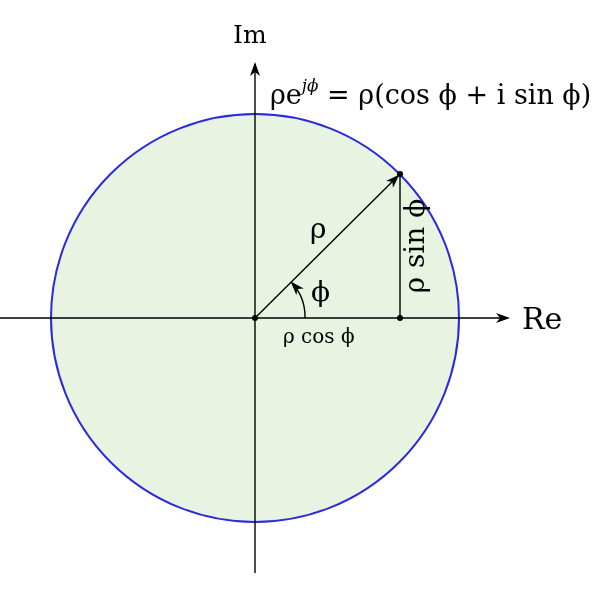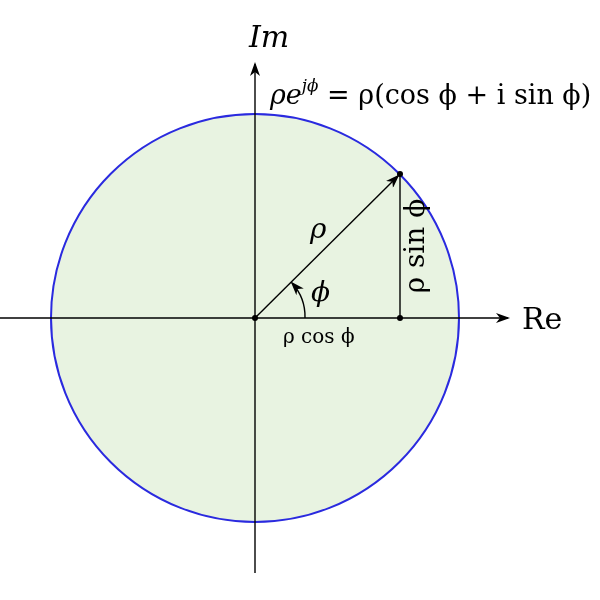--- a/index.html
+++ b/index.html
@@ -1,19 +1,19 @@
 <!DOCTYPE html>
 <html><head>
 <meta charset="utf-8">
 <style>
   html, body { margin: 0; padding: 0; background: #ffffff; }
   body { width: 600px; height: 600px; overflow: hidden; position: relative; }
   #canvas { position: absolute; left: 0; top: 0; width: 600px; height: 600px; }
   .lbl { position: absolute; font-family: "DejaVu Serif", "Liberation Serif", serif; color: #000; white-space: nowrap; line-height: 1; }
-  .it { font-style: italic; }
+  .it { }
   .sup { font-size: 0.62em; vertical-align: 0.8em; font-style: italic; margin-top: 36px; }
 </style>
 </head>
 <body>
 
 <svg id="canvas" viewBox="0 0 600 600" xmlns="http://www.w3.org/2000/svg">
   <defs>
     <marker id="arrowhead" markerWidth="14" markerHeight="10" refX="12" refY="5" orient="auto" markerUnits="userSpaceOnUse">
       <path d="M0,0 L14,5 L0,10 L4,5 Z" fill="#000"></path>
     </marker>
@@ -29,21 +29,21 @@
 
   <line x1="400" y1="174" x2="400" y2="318" stroke="#000" stroke-width="1.4"></line>
 
   <path d="M305,318 A50,50 0 0 0 292,283" fill="none" stroke="#000" stroke-width="1.4" marker-end="url(#arrowhead)"></path>
 
   <circle cx="255" cy="318" r="3" fill="#000"></circle>
   <circle cx="400" cy="174" r="3" fill="#000"></circle>
   <circle cx="400" cy="318" r="3" fill="#000"></circle>
 </svg>
 
-<div class="lbl" style="left:249px; top:22px; font-size:30px;font-style:italic;">Im</div>
+<div class="lbl" style="left:233px; top:22px; font-size:25px;">Im</div>
 
 <div class="lbl" style="left:522px; top:304px; font-size:30px;">Re</div>
 
 <div class="lbl" style="left:270px; top:77px; font-size:27px;">
   <span class="it">ρe</span><span class="sup">jϕ</span><span> = ρ(cos ϕ + i sin ϕ)</span>
 </div>
 
 <div class="lbl it" style="left:310px; top:215px; font-size:28px;">ρ</div>
 
 <div class="lbl it" style="left:311px; top:278px; font-size:28px;">ϕ</div>

